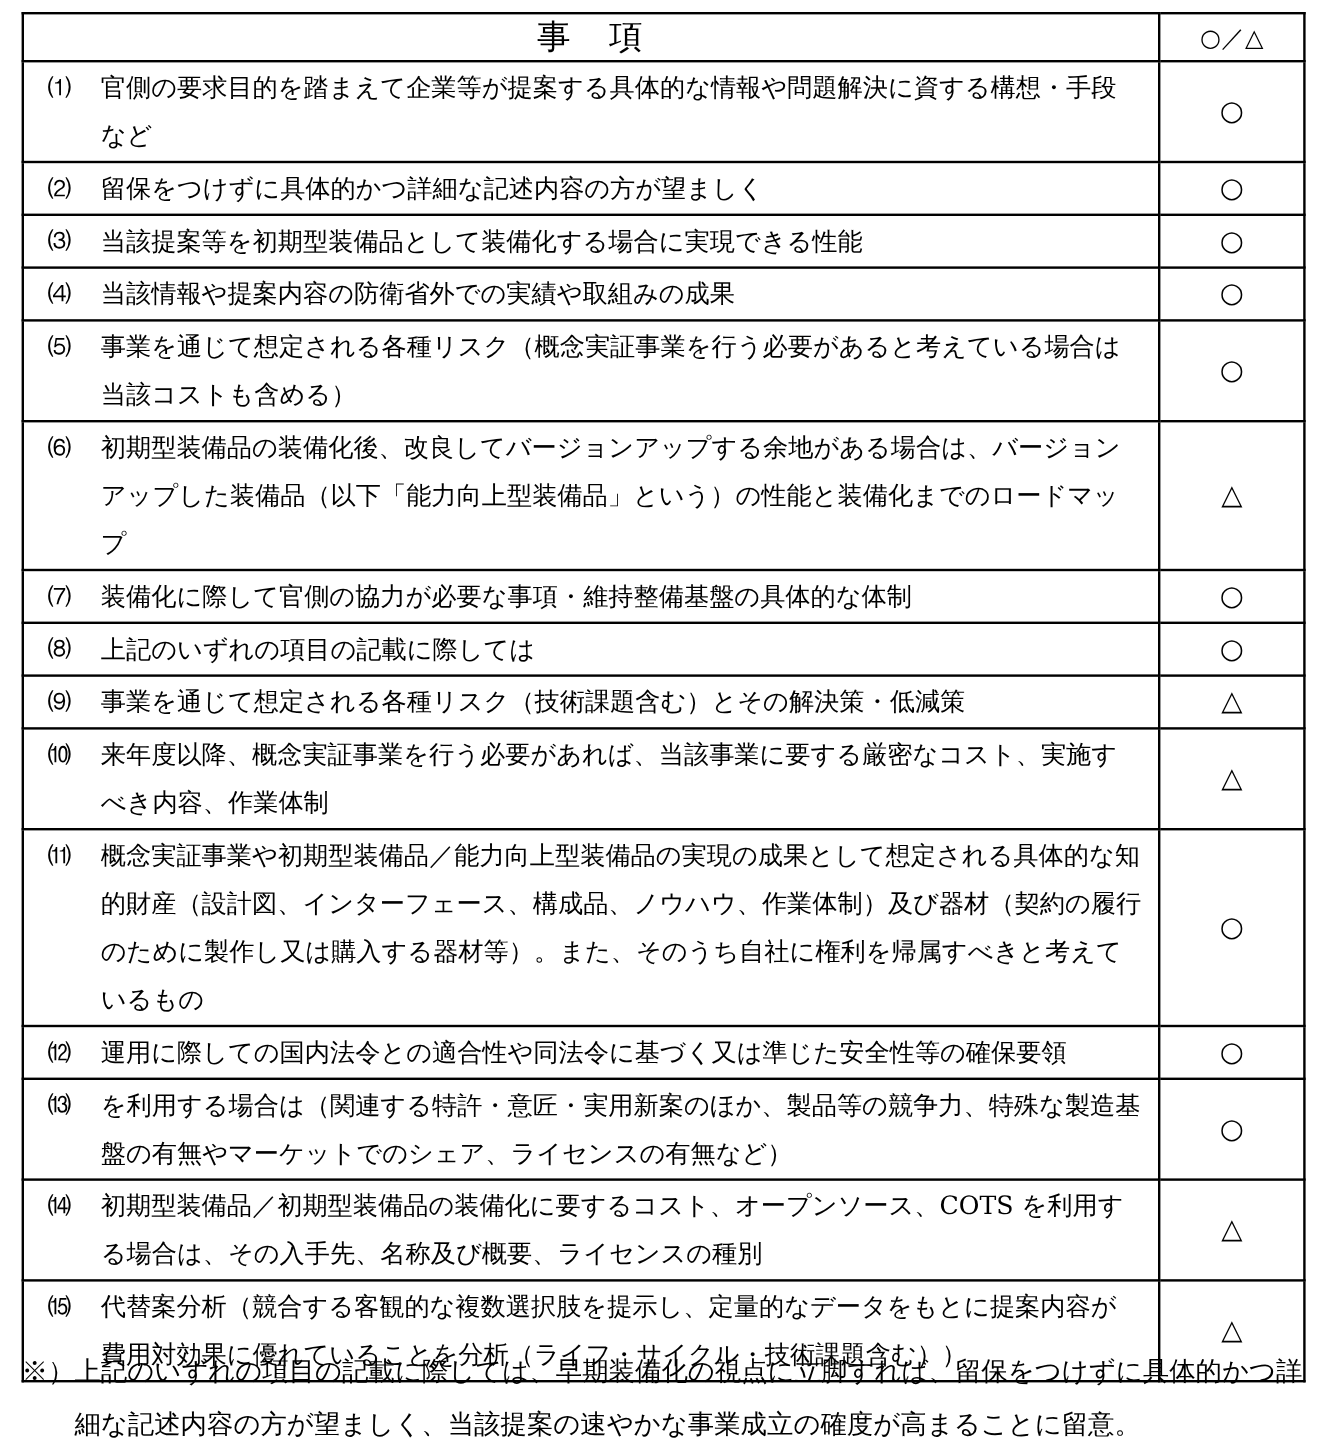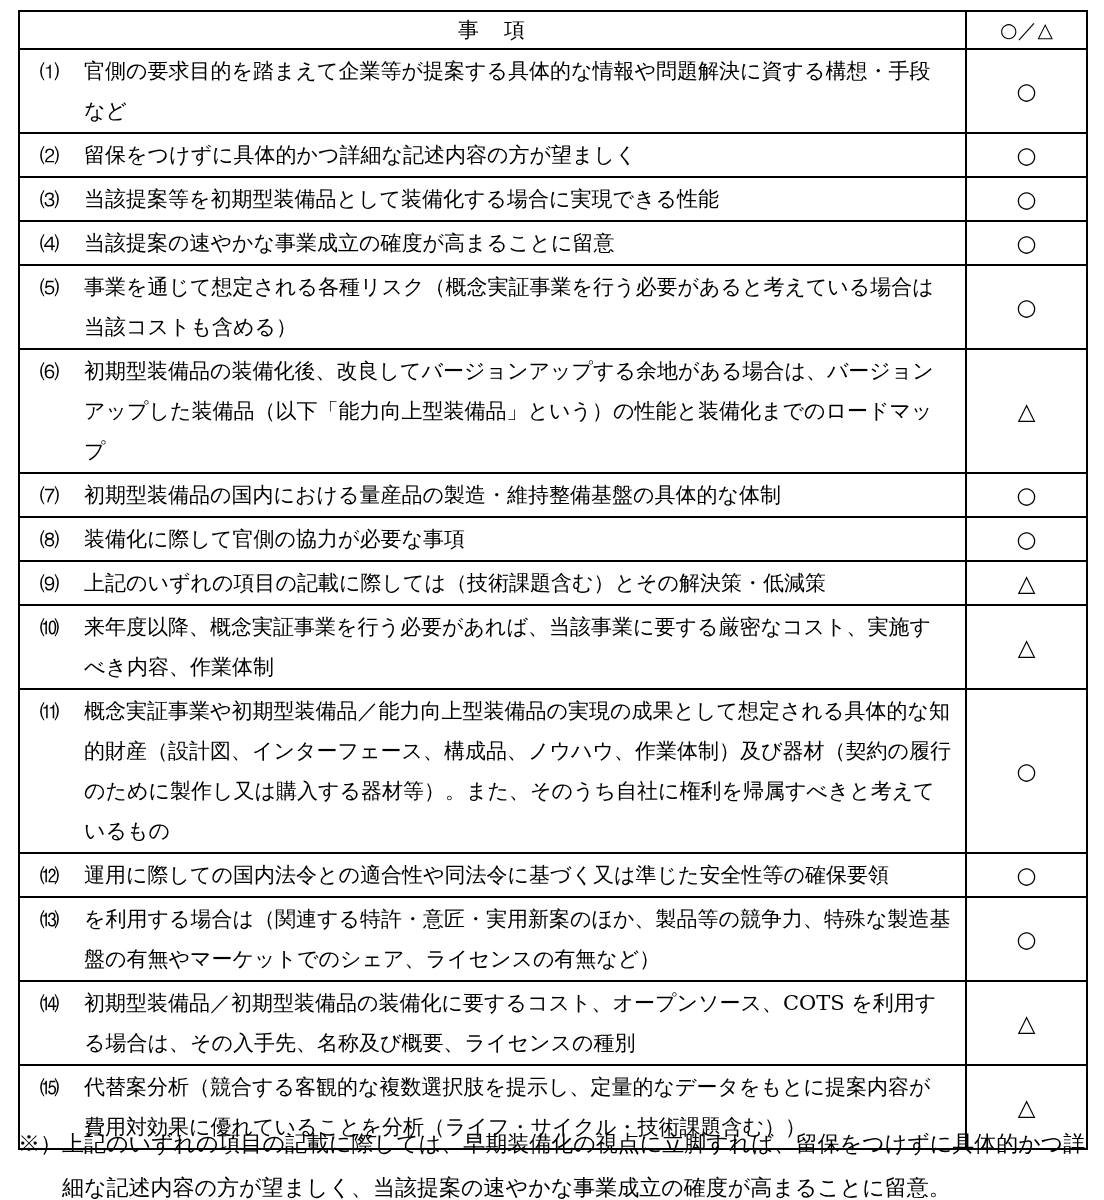--- a/index.html
+++ b/index.html
@@ -24,21 +24,21 @@
     table-layout: fixed;
   }
   table.items th,
   table.items td {
     border: 2px solid #000000;
     vertical-align: middle;
   }
   th.item-head {
     width: 947px;
     height: 38px;
-    font-size: 21px;
+    font-size: 28px;
     font-weight: normal;
     text-align: center;
     letter-spacing: 2px;
   }
   th.mark-head {
     width: 121px;
     font-size: 20px;
     font-weight: normal;
     text-align: center;
   }
@@ -111,21 +111,21 @@
       <td class="item-cell">
         <span class="item-no">⑶</span>
         <span class="item-text">当該提案等を初期型装備品として装備化する場合に実現できる性能</span>
       </td>
       <td class="mark-cell">○</td>
     </tr>
 
     <tr>
       <td class="item-cell">
         <span class="item-no">⑷</span>
-        <span class="item-text">当該提案の速やかな事業成立の確度が高まることに留意</span>
+        <span class="item-text">当該情報や提案内容の防衛省外での実績や取組みの成果</span>
       </td>
       <td class="mark-cell">○</td>
     </tr>
 
     <tr>
       <td class="item-cell">
         <span class="item-no">⑸</span>
         <span class="item-text">事業を通じて想定される各種リスク（概念実証事業を行う必要があると考えている場合は当該コストも含める）</span>
       </td>
       <td class="mark-cell">○</td>
@@ -135,37 +135,37 @@
       <td class="item-cell">
         <span class="item-no">⑹</span>
         <span class="item-text">初期型装備品の装備化後、改良してバージョンアップする余地がある場合は、バージョンアップした装備品（以下「能力向上型装備品」という）の性能と装備化までのロードマップ</span>
       </td>
       <td class="mark-cell">△</td>
     </tr>
 
     <tr>
       <td class="item-cell">
         <span class="item-no">⑺</span>
-        <span class="item-text">初期型装備品の国内における量産品の製造・維持整備基盤の具体的な体制</span>
+        <span class="item-text">装備化に際して官側の協力が必要な事項・維持整備基盤の具体的な体制</span>
       </td>
       <td class="mark-cell">○</td>
     </tr>
 
     <tr>
       <td class="item-cell">
         <span class="item-no">⑻</span>
-        <span class="item-text">装備化に際して官側の協力が必要な事項</span>
+        <span class="item-text">上記のいずれの項目の記載に際しては</span>
       </td>
       <td class="mark-cell">○</td>
     </tr>
 
     <tr>
       <td class="item-cell">
         <span class="item-no">⑼</span>
-        <span class="item-text">上記のいずれの項目の記載に際しては（技術課題含む）とその解決策・低減策</span>
+        <span class="item-text">事業を通じて想定される各種リスク（技術課題含む）とその解決策・低減策</span>
       </td>
       <td class="mark-cell">△</td>
     </tr>
 
     <tr>
       <td class="item-cell">
         <span class="item-no">⑽</span>
         <span class="item-text">来年度以降、概念実証事業を行う必要があれば、当該事業に要する厳密なコスト、実施すべき内容、作業体制</span>
       </td>
       <td class="mark-cell">△</td>

